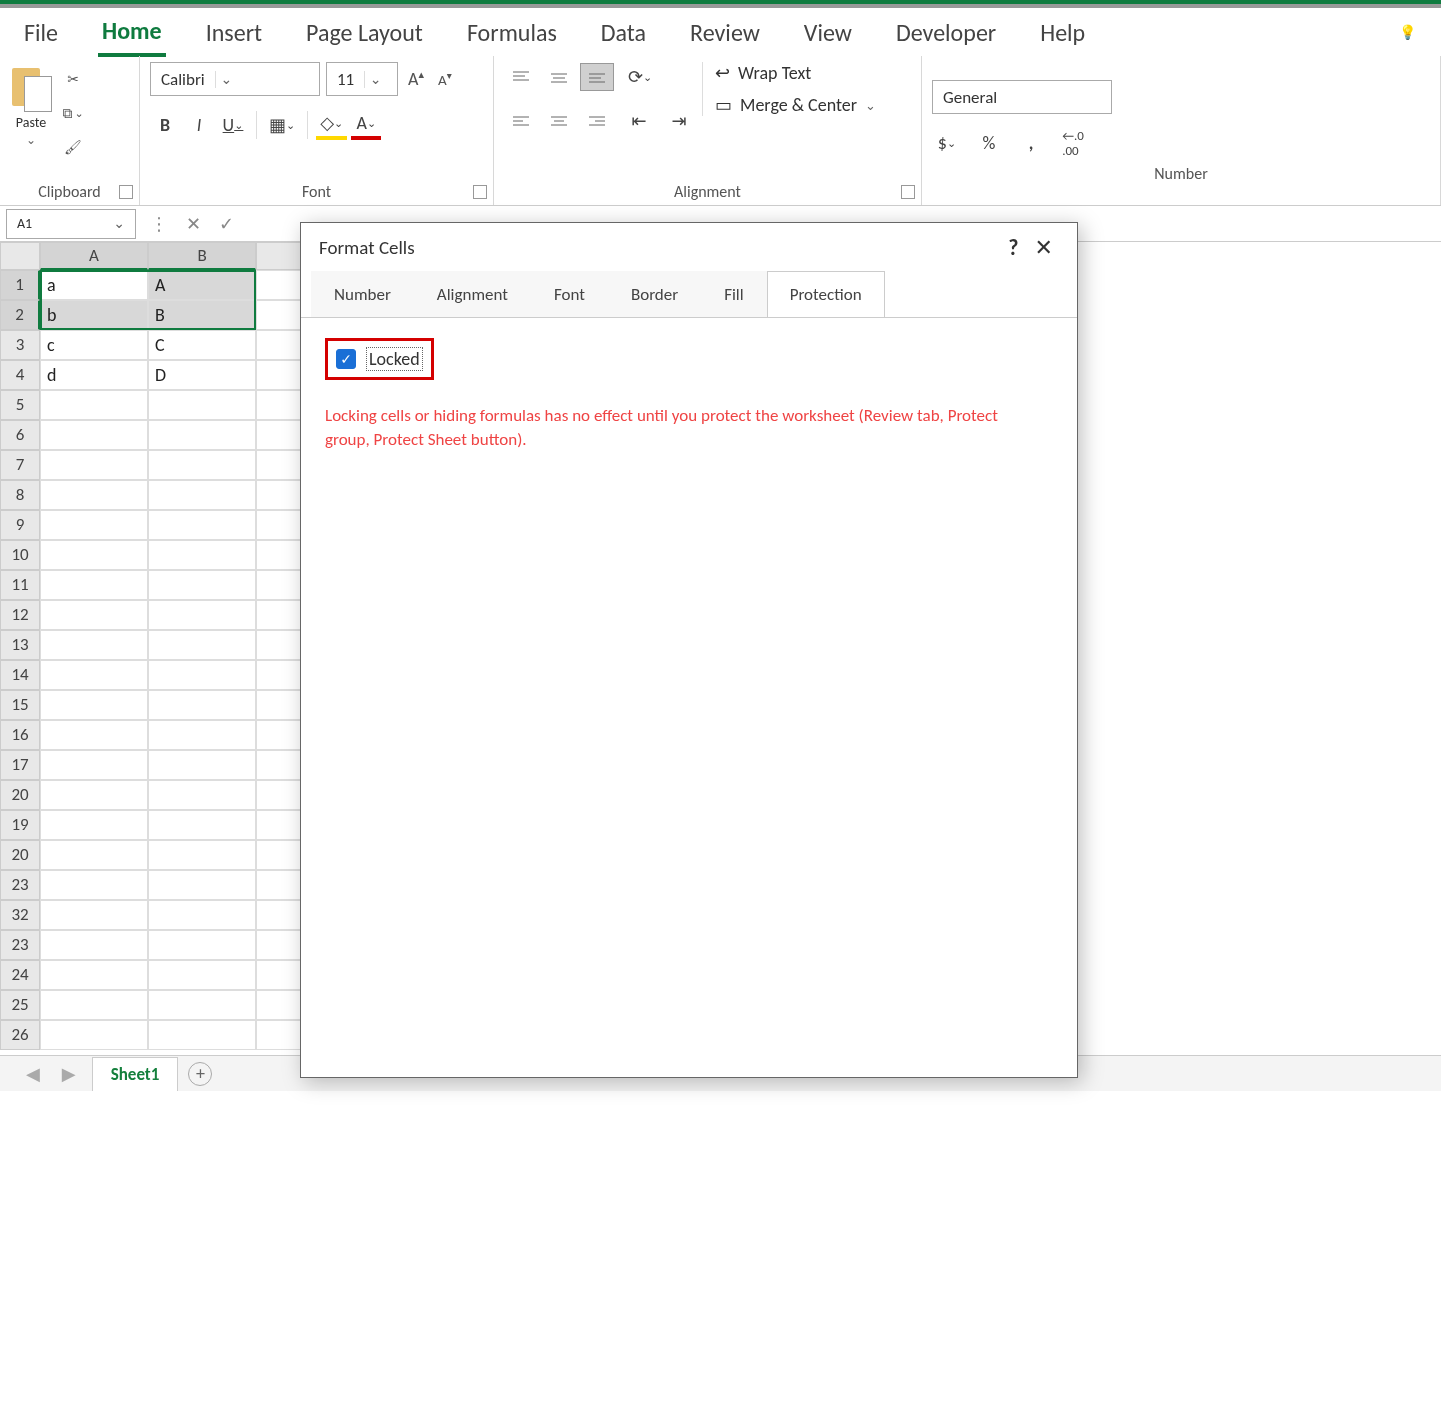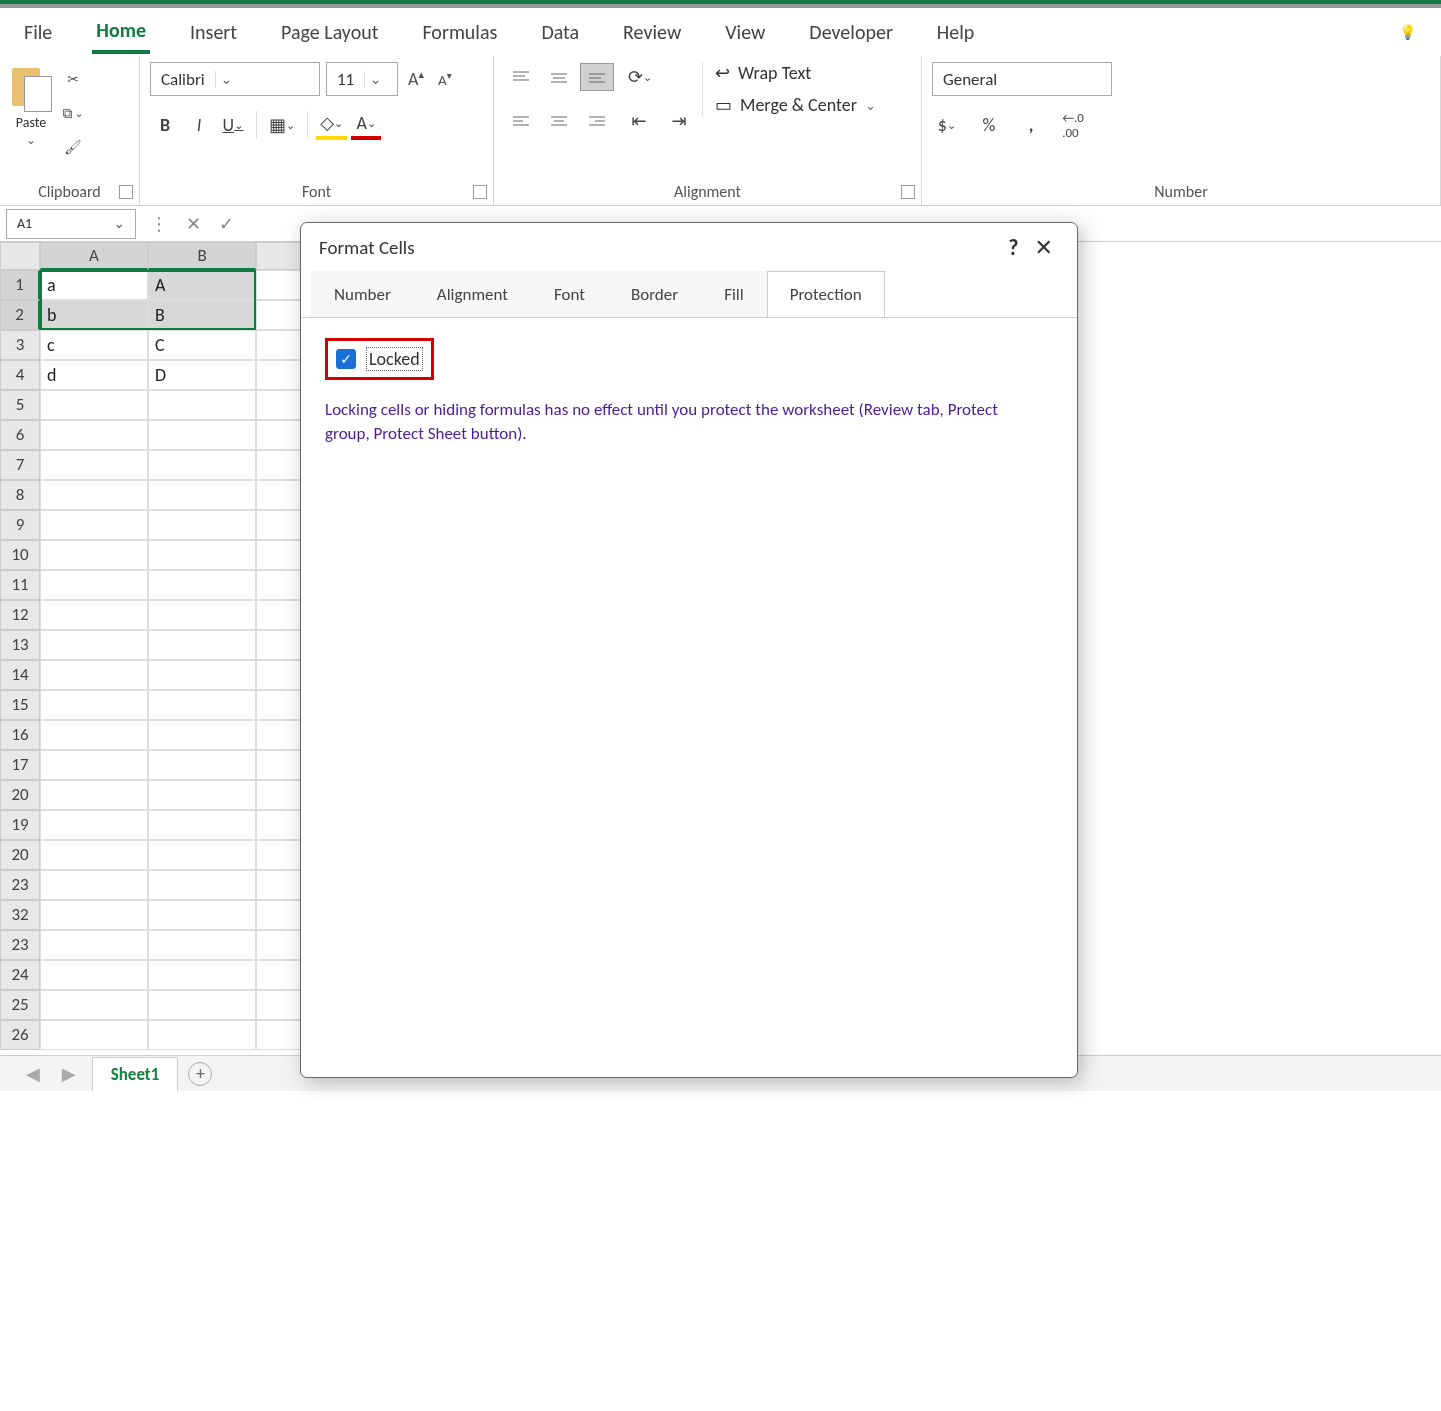--- a/index.html
+++ b/index.html
@@ -1,29 +1,29 @@
 <!DOCTYPE html>
 <html><head>
 <meta charset="utf-8">
 <style>
 * { box-sizing: border-box; margin: 0; padding: 0; }
 body { font-family: "Segoe UI", Calibri, sans-serif; font-size: 14px; background: #fff; color: #333; overflow: hidden; width: 1441px; height: 1411px; position: relative; }
 .top-green-bar { height: 8px; background: #0f7b3f; border-bottom: 4px solid #999; }
 .ribbon-tabs { display: flex; align-items: center; height: 48px; padding: 0 20px; gap: 36px; background: #fff; }
-.ribbon-tab { font-size: 20px; color: #444; cursor: pointer; padding: 8px 4px; }
+.ribbon-tab { font-size: 24px; color: #444; cursor: pointer; padding: 8px 4px; }
 .ribbon-tab.active { color: #0f7b3f; font-weight: 600; border-bottom: 4px solid #0f7b3f; }
 .ribbon-body { display: flex; background: #fff; border-bottom: 1px solid #ccc; height: 150px; }
 .ribbon-group { display: flex; flex-direction: column; justify-content: space-between; padding: 6px 10px 4px; border-right: 1px solid #d8d8d8; position: relative; }
 .ribbon-group-content { display: flex; gap: 8px; align-items: flex-start; flex: 1; }
 .ribbon-group-label { text-align: center; font-size: 16px; color: #555; padding-top: 6px; }
 .ribbon-group-launcher { position: absolute; right: 6px; bottom: 6px; width: 14px; height: 14px; border: 1px solid #999; }
 .clipboard-group { width: 140px; }
 .font-group { width: 354px; }
 .alignment-group { width: 428px; }
-.number-group { flex: 1; }
+.number-group { flex: 1; justify-content: center; }
 .paste-btn { display: flex; flex-direction: column; align-items: center; gap: 2px; cursor: pointer; }
 .clipboard-icon { width: 42px; height: 50px; position: relative; }
 .clipboard-icon::before { content: ""; position: absolute; left: 2px; top: 6px; width: 28px; height: 38px; background: #e8c070; border-radius: 2px; }
 .clipboard-icon::after { content: ""; position: absolute; left: 14px; top: 14px; width: 26px; height: 34px; background: #fff; border: 1px solid #999; }
 .small-icon-stack { display: flex; flex-direction: column; gap: 8px; padding-top: 4px; }
 .icon-btn { width: 26px; height: 26px; display: flex; align-items: center; justify-content: center; cursor: pointer; color: #555; }
 .small-dropdown { display: flex; align-items: center; }
 .font-row { display: flex; gap: 6px; align-items: center; }
 .font-row2 { display: flex; gap: 4px; align-items: center; margin-top: 14px; }
 .combo { display: flex; align-items: center; border: 1px solid #aaa; height: 34px; background: #fff; }
@@ -59,36 +59,36 @@
 .cells { position: relative; }
 .cell-row { display: flex; }
 .cell { width: 108px; height: 30px; border: 1px solid #ddd; padding: 0 6px; font-size: 18px; line-height: 28px; color: #222; background: #fff; }
 .sel-range { position: absolute; border: 2px solid #0f7b3f; pointer-events: none; }
 .sel-col-highlight { background: #d8d8d8; }
 .active-cell { background: #fff !important; border: 1px solid #ddd; }
 .sheet-tabs { position: absolute; left: 0; bottom: 320px; display: flex; align-items: center; height: 36px; border-top: 1px solid #ccc; background: #f4f4f4; width: 100%; padding-left: 20px; gap: 10px; }
 .sheet-nav { color: #aaa; font-size: 18px; padding: 0 6px; }
 .sheet-tab { background: #fff; border: 1px solid #ccc; border-bottom: none; padding: 6px 18px; font-size: 17px; font-weight: 600; color: #15803d; }
 .add-sheet { width: 24px; height: 24px; border: 1px solid #aaa; border-radius: 50%; display: flex; align-items: center; justify-content: center; font-size: 18px; color: #666; }
-.dialog { position: absolute; left: 300px; top: 222px; width: 778px; height: 856px; background: #fff; border: 1px solid #666; box-shadow: 4px 4px 20px rgba(0,0,0,0.25); border-radius: 7px; display: flex; flex-direction: column; }
+.dialog { position: absolute; left: 300px; top: 222px; width: 778px; height: 856px; background: #fff; border: 1px solid #666; box-shadow: 4px 4px 20px rgba(0,0,0,0.25); border-radius: 0; display: flex; flex-direction: column; }
 .dialog-titlebar { display: flex; align-items: center; height: 48px; padding: 0 18px; }
 .dialog-title { font-size: 19px; color: #333; }
 .dialog-help { margin-left: auto; font-size: 22px; font-weight: bold; color: #333; padding: 0 10px; cursor: pointer; }
 .dialog-close { font-size: 22px; color: #333; padding: 0 6px; cursor: pointer; }
 .dialog-tabs { display: flex; padding: 0 10px; }
 .dialog-tab { padding: 12px 22px; font-size: 17px; color: #444; border: 1px solid transparent; cursor: pointer; background: #f7f7f7; }
 .dialog-tab.active { background: #fff; border: 1px solid #ccc; border-bottom: 1px solid #fff; }
 .dialog-body { flex: 1; padding: 20px 24px; border-top: 1px solid #ccc; margin-top: -1px; }
 .chk-row { display: flex; align-items: center; gap: 10px; margin-bottom: 12px; }
 .chk { width: 20px; height: 20px; border: 1px solid #888; border-radius: 3px; display: flex; align-items: center; justify-content: center; }
 .chk.checked { background: #1a6fd6; border-color: #1a6fd6; color: #fff; }
 .chk-label { font-size: 18px; color: #333; }
 .locked-highlight { border: 3px solid #d40000; padding: 6px 8px; display: inline-flex; align-items: center; gap: 10px; }
 .locked-label-dotted { border: 1px dotted #666; padding: 0 2px; }
-.info-text { font-size: 17px; color: #4c1d95; margin-top: 18px; line-height: 1.4; max-width: 710px; }
+.info-text { font-size: 17px; color: #ef4444; margin-top: 24px; line-height: 1.4; max-width: 710px; }
 .dialog-buttons { display: flex; justify-content: flex-end; gap: 20px; padding: 18px 24px; align-items: center; }
 .btn { width: 112px; height: 36px; border: 1px solid #aaa; background: #fdfdfd; font-size: 17px; cursor: pointer; display: flex; align-items: center; justify-content: center; }
 .btn.primary { background: #e6f0fa; border: 2px solid #1a6fd6; }
 .ok-highlight { border: 3px solid #d40000; padding: 6px; display: inline-flex; align-items: center; }
 .cursor-arrow { position: relative; }
 .cursor-arrow::after { content: ""; position: absolute; right: -24px; top: 6px; width: 0; height: 0; border-left: 9px solid #000; border-top: 6px solid transparent; border-bottom: 14px solid transparent; transform: rotate(-20deg); filter: drop-shadow(1px 1px 0 #fff); }
 .hairline { stroke: #666; stroke-width: 1; fill: none; }
 </style>
 </head>
 <body>

